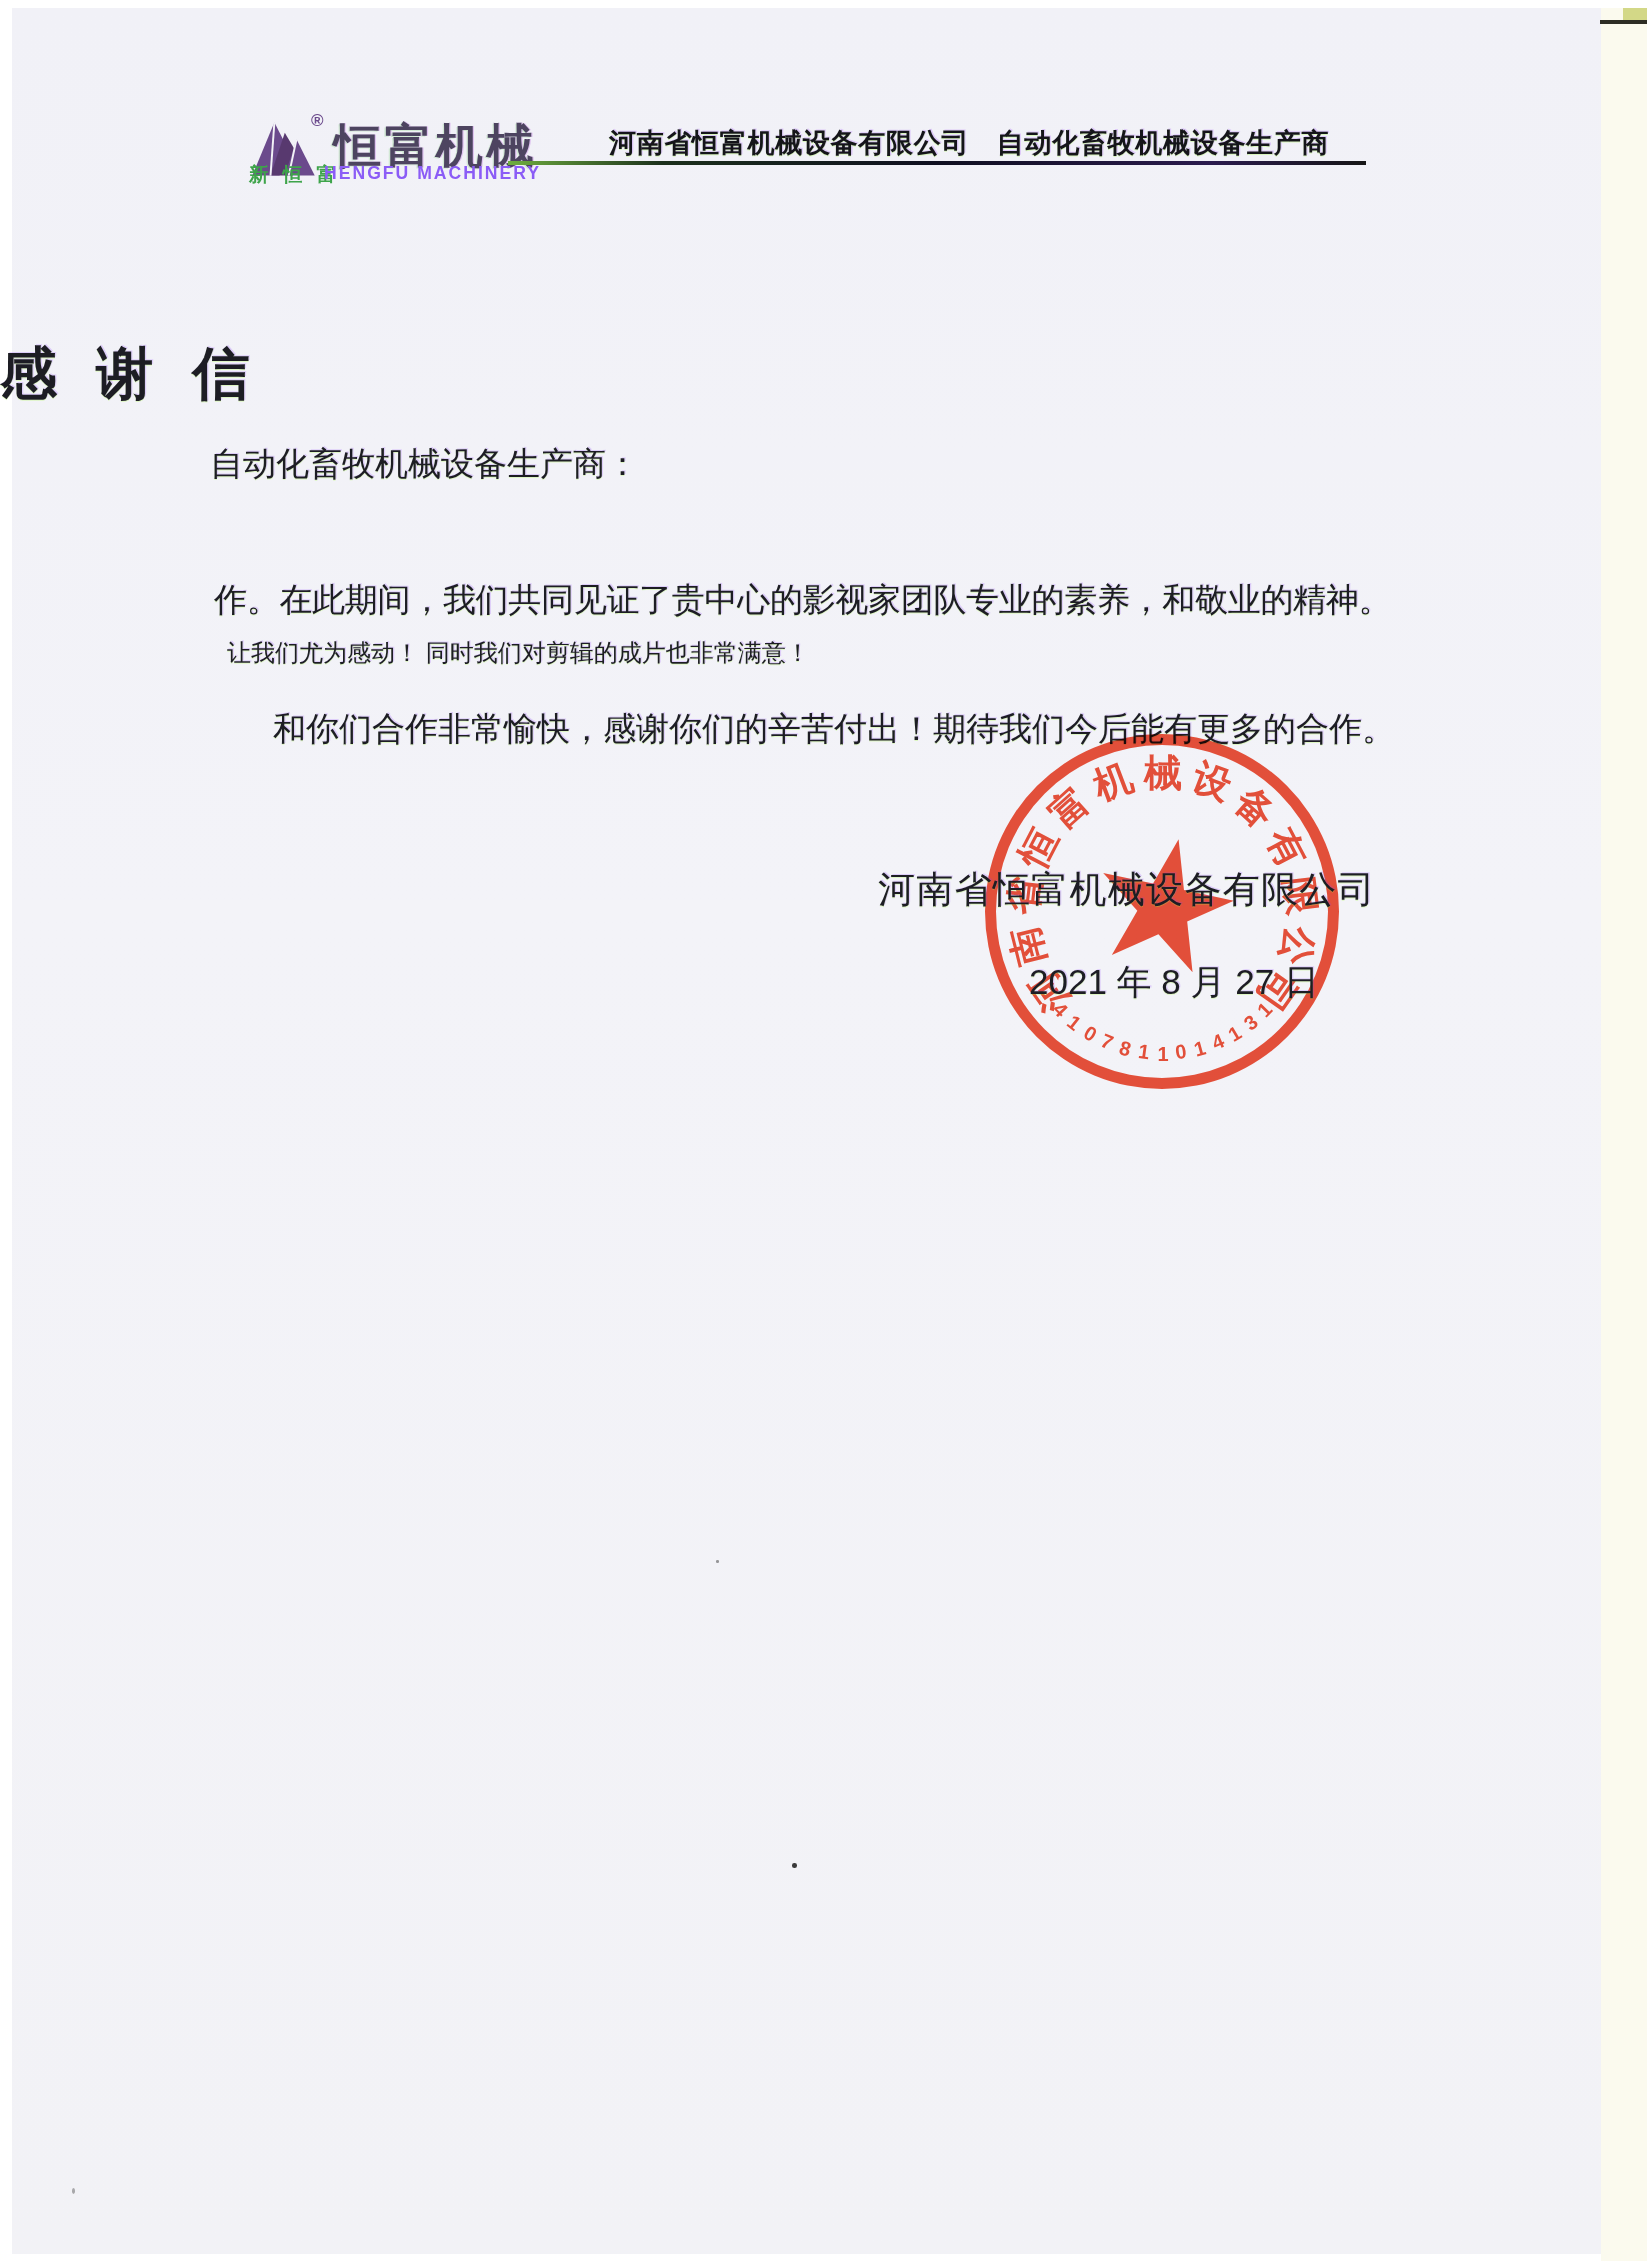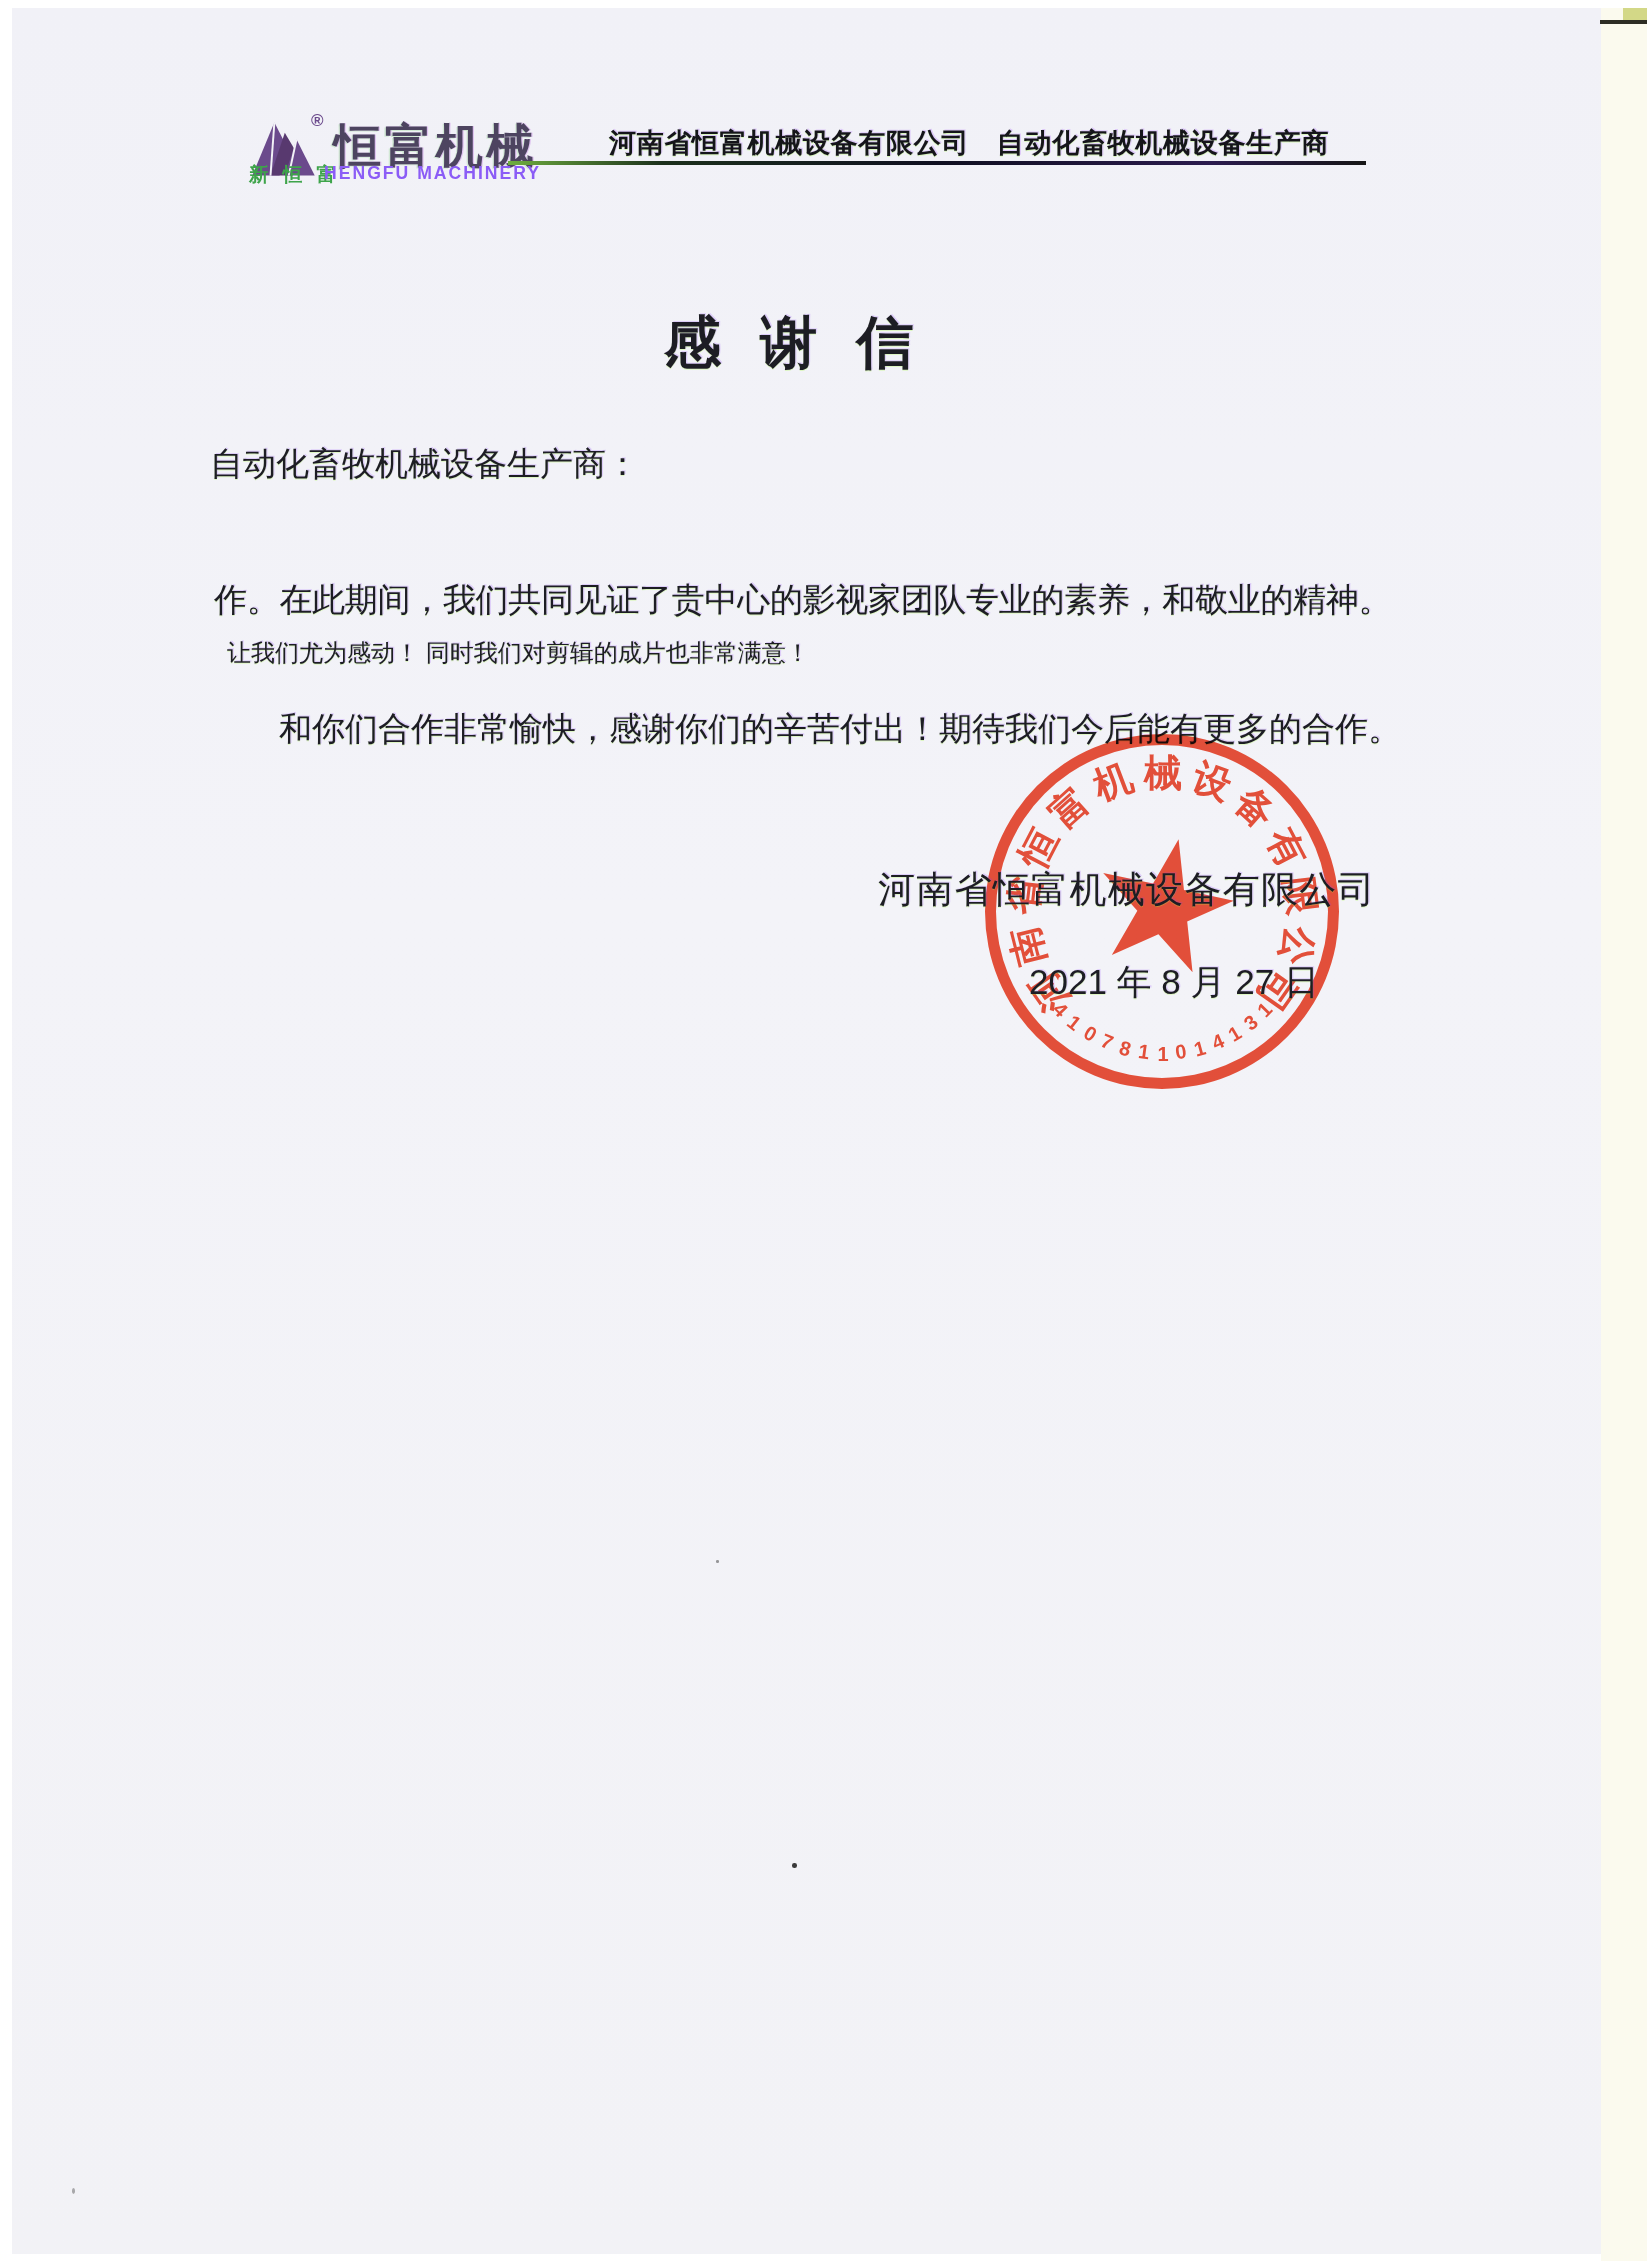--- a/index.html
+++ b/index.html
@@ -28,27 +28,27 @@
                letter-spacing:2px;white-space:nowrap;text-align:right;}
   .hdr-company{position:absolute;left:609px;top:125px;font-size:27px;font-weight:bold;color:#15151a;
                letter-spacing:0.7px;white-space:nowrap;
                text-shadow:0 1.3px 0 rgba(160,255,60,.3), 1.3px -0.7px 0 rgba(150,60,255,.22);}
   .hdr-rule{position:absolute;left:508px;top:161px;width:858px;height:3.9px;
             background:linear-gradient(90deg,#6fae3f,#1c301c 18%,#0f0f20 50%,#2b1b4e 82%,#161616);}
 
   
   .cn{color:#1d1d24;white-space:nowrap;
       text-shadow:0 1.3px 0 rgba(170,255,60,.28), 1.3px -0.7px 0 rgba(140,60,255,.2);}
-  .title{position:absolute;left:0;top:305px;width:1589px;text-align:center;
+  .title{position:absolute;left:0;top:336px;width:1589px;
          font-size:57px;font-weight:bold;letter-spacing:11.7px;}
   .greeting{position:absolute;left:210px;top:442px;font-size:33px;}
   .line1{position:absolute;left:279px;top:516px;font-size:33px;letter-spacing:0.3px;}
   .line2{position:absolute;left:214px;top:578px;font-size:33px;letter-spacing:-0.3px;}
   .line3{position:absolute;left:214px;top:637px;font-size:24px;margin-left:13px;}
-  .line4{position:absolute;left:279px;top:707px;font-size:33px;}
+  .line4{position:absolute;left:273px;top:707px;font-size:33px;}
   .signature{position:absolute;left:858px;top:865px;font-size:37px;letter-spacing:1.3px;z-index:3;margin-left:20px;}
   .dateline{position:absolute;left:1029px;top:959px;font-size:35px;z-index:3;}
 
   
   .seal-layer{position:absolute;left:0;top:0;width:1648px;height:2261px;z-index:2;
               mix-blend-mode:multiply;opacity:.95;}
   .seal-ring{position:absolute;left:985px;top:734px;width:332px;height:333px;
              border:11px solid #ee4a30;border-radius:50%;}
   .seal-char{position:absolute;font-size:38px;font-weight:bold;color:#ee4a30;
              font-family:"Liberation Serif","DejaVu Serif",serif;}

